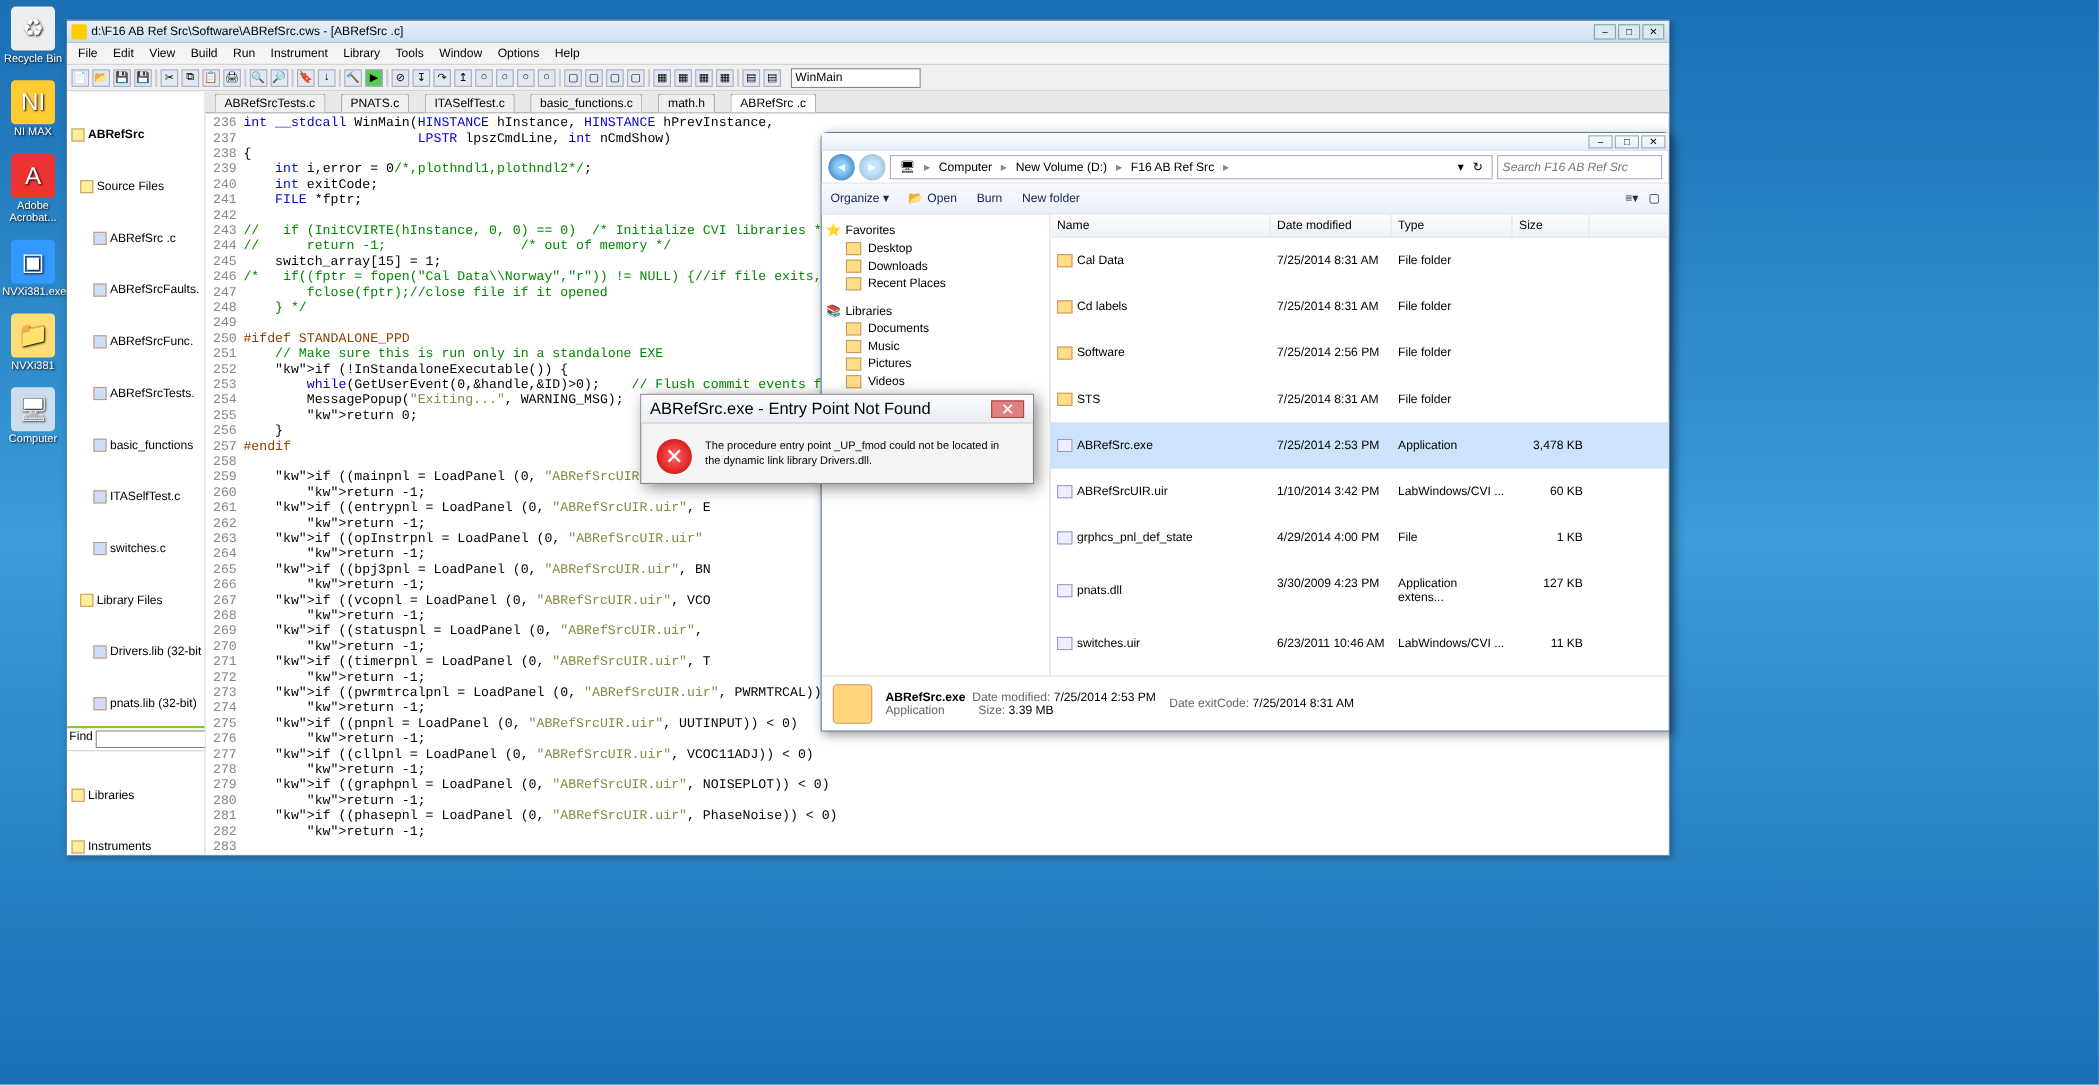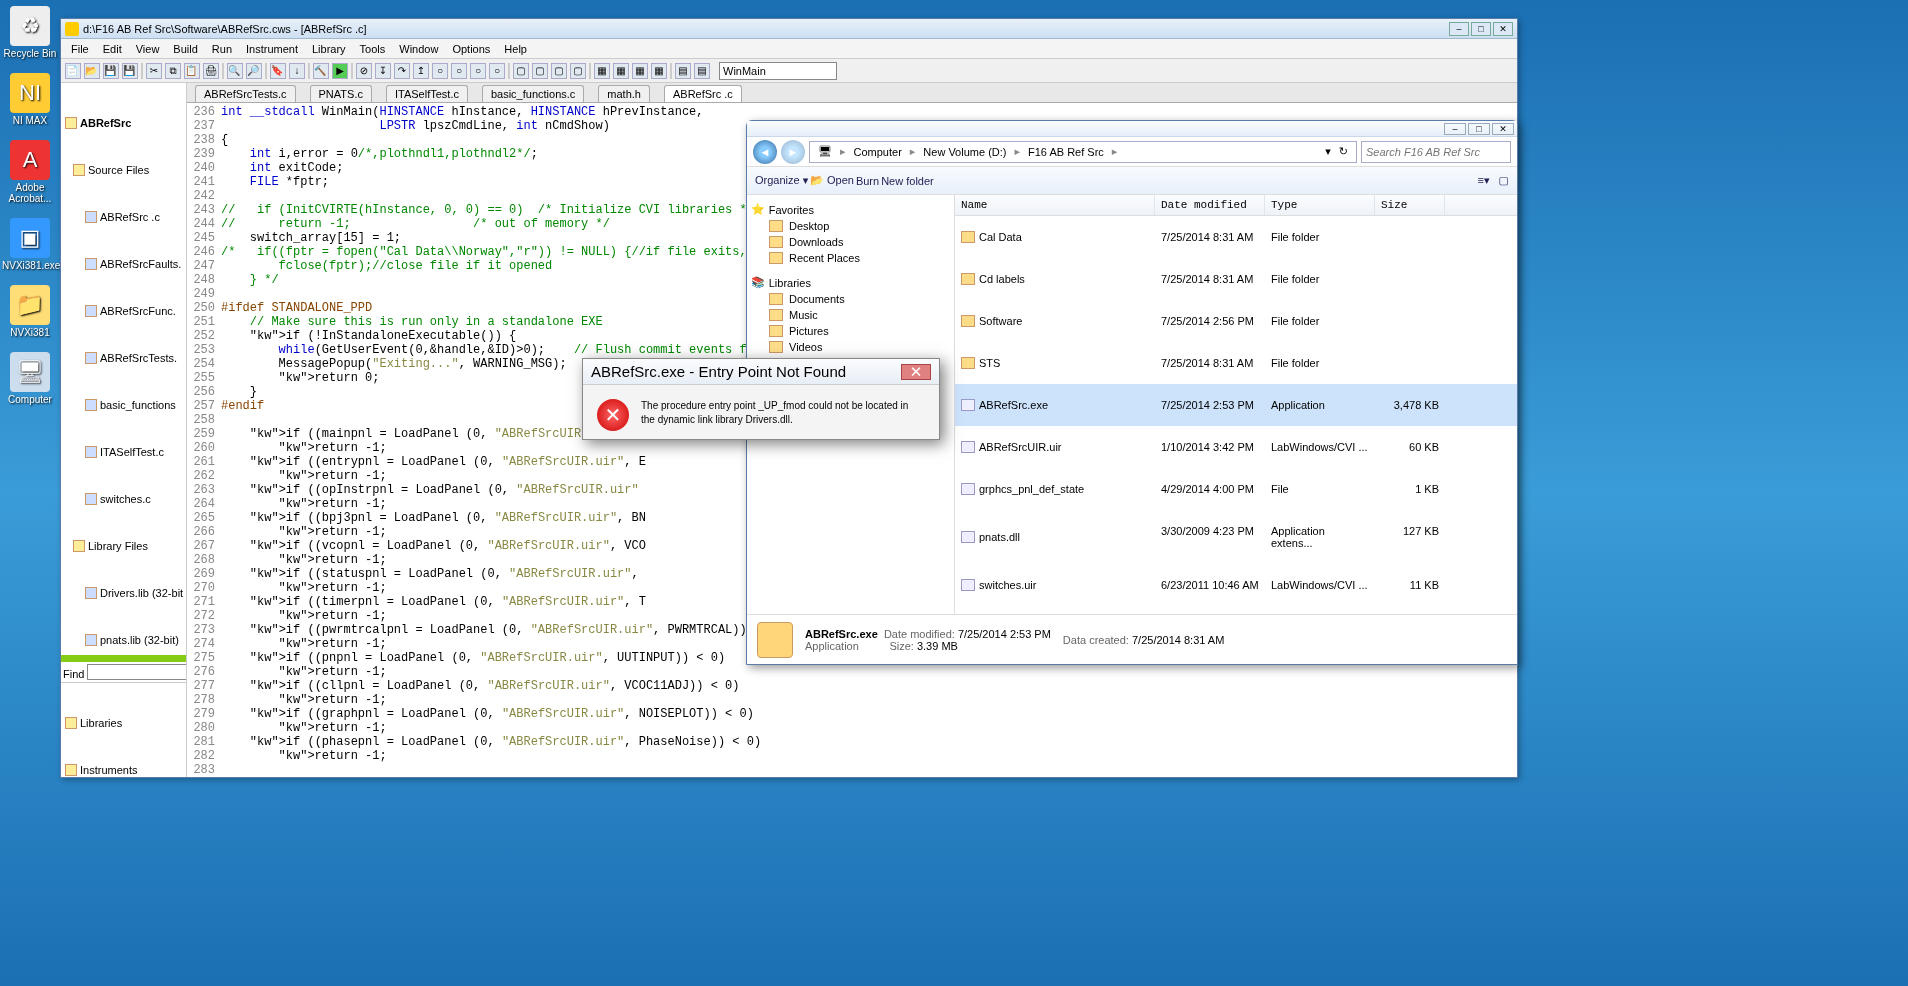--- a/index.html
+++ b/index.html
@@ -44,21 +44,21 @@
 .tb { width:16px; height:16px; background:#e0e8f0; border:1px solid #aac; font-size:10px; display:flex; align-items:center; justify-content:center;}
 .tb.sep { width:2px; background:#ccc; border:none;}
 .tb.green { background:#5c5; }
 .fnbox { width:118px; height:18px; border:1px solid #888; background:#fff; font-size:11px; padding:0 3px; margin-left:6px;}
 
 .ide-body { display:flex; height:calc(100% - 64px); }
 
 
 .tree { width:126px; background:#fff; border-right:1px solid #ccc; overflow:hidden; font-size:11px; display:flex; flex-direction:column;}
 .tree .scroll { flex:1; overflow:auto;}
-.tree .findrow { border-top:7px solid #84cc16; padding:2px; display:flex; align-items:flex-end; gap:3px;}
+.tree .findrow { border-top:2px solid #84cc16; padding:2px; display:flex; align-items:flex-start; gap:3px;}
 .tree .findrow input { flex:1; border:1px solid #888; font-size:11px; height:16px; padding:0 2px;}
 .tree .libs { border-top:1px solid #ccc; }
 .node { white-space:nowrap; padding:1px 0 1px 4px; display:flex; align-items:center; gap:3px;margin-top:33px;}
 .node .ic { width:12px; height:12px; display:inline-block; background:#fc8; border:1px solid #c96; }
 .node .ic.fold { background:#fe9; }
 .node .ic.c { background:#cdf; }
 .node b { font-weight:bold; }
 .ind1 { padding-left:12px;} .ind2{padding-left:24px;}
 
 
@@ -86,31 +86,31 @@
   box-shadow: 3px 3px 10px rgba(0,0,0,.4);
 }
 .explorer .etb { height:16px; background:linear-gradient(#fafdff,#e6eef8); border-bottom:1px solid #cad8ea; display:flex; justify-content:flex-end; align-items:center; padding:0 3px;}
 .explorer .etb span { width:22px; height:12px; border:1px solid #9ab; margin-left:2px; display:flex; align-items:center; justify-content:center; font-size:9px;}
 .explorer .nav { height:30px; display:flex; align-items:center; padding:0 6px; gap:4px; border-bottom:1px solid #ddd;}
 .explorer .navbtn { width:24px; height:24px; border-radius:50%; background:radial-gradient(#8cf 30%,#369); display:flex; align-items:center; justify-content:center; color:#fff;}
 .explorer .crumb { flex:1; border:1px solid #aac; height:22px; background:#fff; display:flex; align-items:center; padding:0 4px; font-size:11px;}
 .explorer .crumb span { padding:0 4px; }
 .explorer .crumb .sep { color:#888;}
 .explorer .search { width:150px; border:1px solid #aac; height:22px; background:#fff; font-size:11px; padding:0 4px; color:#888; font-style:italic;}
-.explorer .cmd { height:28px; border-bottom:1px solid #ddd; display:flex; align-items:center; padding:0 8px; gap:2px; background:linear-gradient(#f8fbff,#e8f0fa);}
+.explorer .cmd { height:28px; border-bottom:1px solid #ddd; display:flex; align-items:center; padding:0 8px; gap:18px; background:linear-gradient(#f8fbff,#e8f0fa);}
 .explorer .cmd span { color:#225;}
 .explorer .body { display:flex; height:calc(100% - 124px);}
 .explorer .side { width:208px; border-right:1px solid #ddd; padding:6px 4px; font-size:11px;}
 .explorer .side .grp { margin-bottom:8px;}
 .explorer .side .hd { display:flex; align-items:center; gap:4px; padding:2px 0;}
 .explorer .side .it { display:flex; align-items:center; gap:6px; padding:2px 0 2px 18px;text-align:center;}
 .explorer .side .ic { width:14px; height:12px; background:#fd8; border:1px solid #c96;}
 .explorer .main { flex:1; overflow:auto;}
 .explorer .cols { display:flex; border-bottom:1px solid #ddd; background:linear-gradient(#fbfcfe,#eef3f9); font-size:11px;}
-.explorer .cols div { padding:4px 6px; border-right:1px solid #e0e6ee;font-family:Liberation Mono, monospace;}
+.explorer .cols div { padding:4px 6px; border-right:1px solid #e0e6ee;}
 .explorer .cols .c1 { width:200px;} .cols .c2{width:110px;} .cols .c3{width:110px;} .cols .c4{width:70px;}
 .explorer .row { display:flex; font-size:11px; padding:1px 0;}
 .explorer .row.sel { background:#cde3fb;}
 .explorer .row div { padding:14px 6px;}
 .explorer .row .c1 { width:200px; display:flex; align-items:center; gap:4px;}
 .explorer .row .c2{width:110px;} .row .c3{width:110px;} .row .c4{width:70px; text-align:right;}
 .explorer .row .fic { width:14px; height:12px; background:#fd8; border:1px solid #c96;}
 .explorer .row .fic.f { background:#eef; border-color:#99c;}
 .explorer .details { height:50px; border-top:1px solid #ddd; display:flex; align-items:center; padding:4px 10px; gap:12px; font-size:11px;}
 .explorer .details .big { width:36px; height:36px; background:#ffd77a; border:1px solid #c96; border-radius:4px;}
@@ -398,21 +398,21 @@
         </div>
     </div>
   </div>
   <div class="details">
     <div class="big"></div>
     <div>
       <div><b>ABRefSrc.exe</b> &nbsp;<span style="color:#666">Date modified:</span> <span>7/25/2014 2:53 PM</span></div>
       <div><span style="color:#666">Application</span> &nbsp;&nbsp;&nbsp;&nbsp;&nbsp;&nbsp;&nbsp;&nbsp;&nbsp;<span style="color:#666">Size:</span> <span>3.39 MB</span></div>
     </div>
     <div>
-      <div><span style="color:#666">Data created:</span> <span>7/25/2014 8:31 AM</span></div>
+      <div><span style="color:#666">Date exitCode:</span> <span>7/25/2014 8:31 AM</span></div>
     </div>
   </div>
 </div>
 
 <div class="dialog">
   <div class="dt">
     <span>ABRefSrc.exe - Entry Point Not Found</span>
     <span class="x">✕</span>
   </div>
   <div class="db">

